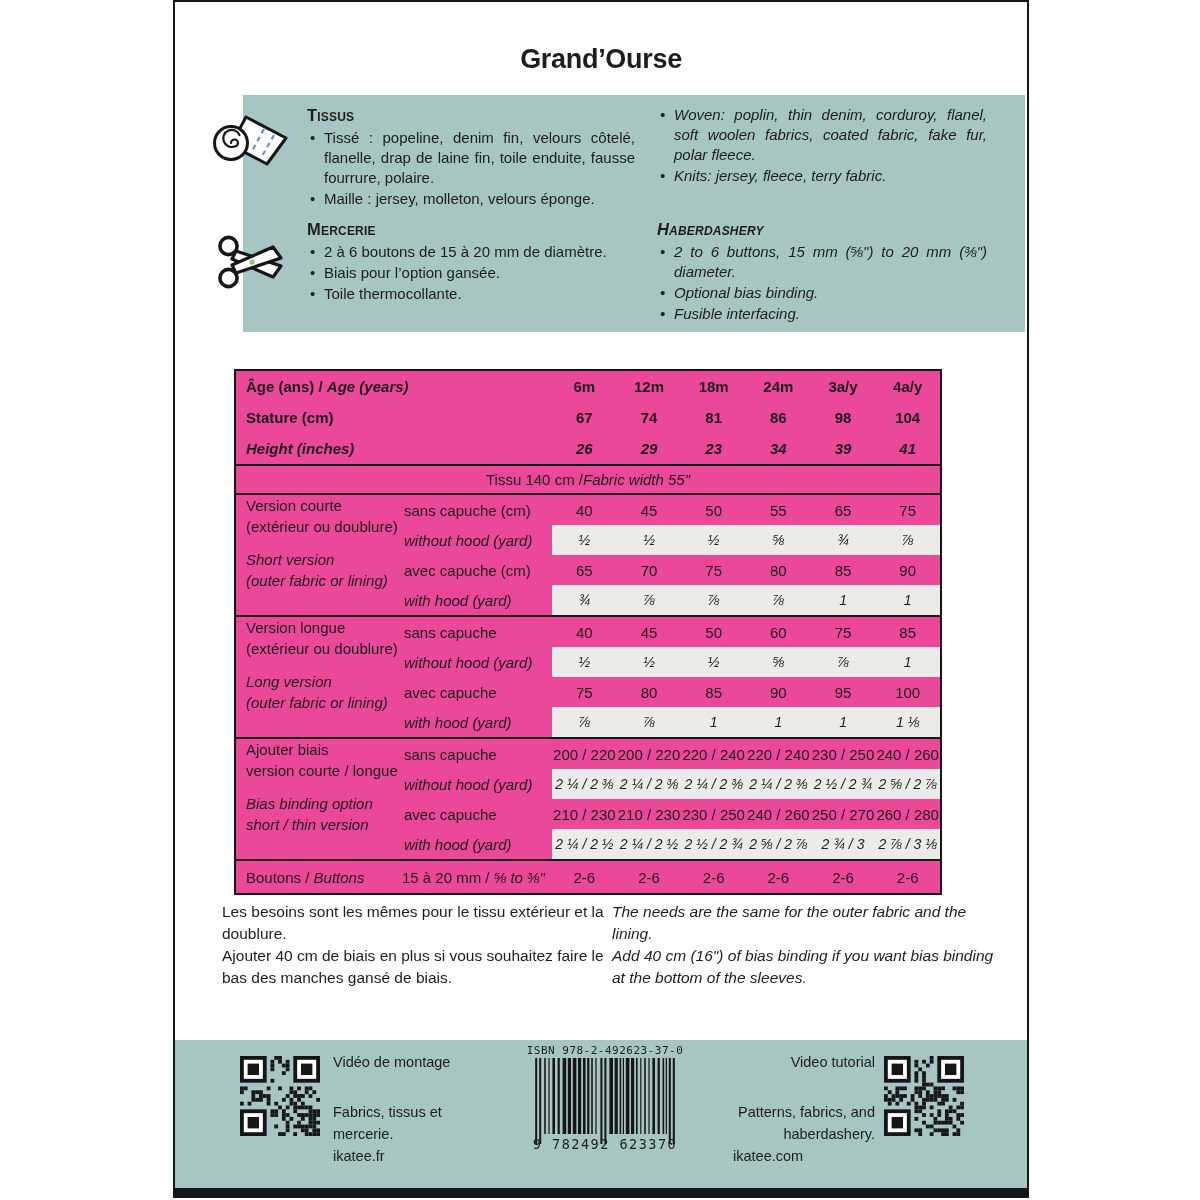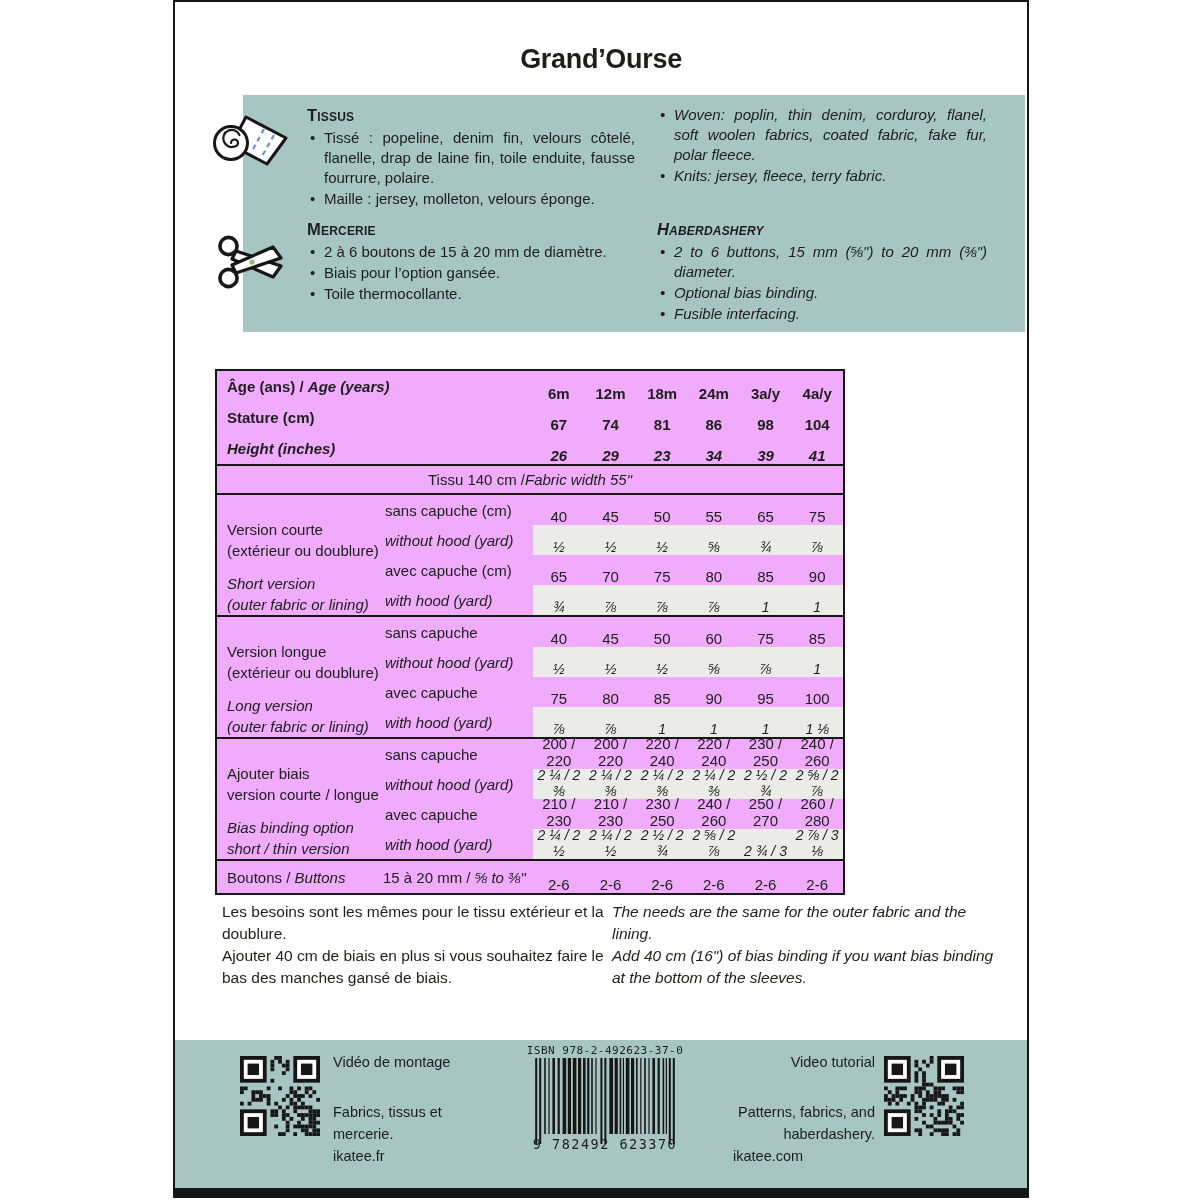--- a/index.html
+++ b/index.html
@@ -29,30 +29,30 @@
   
   .info-box{left:243px;top:95px;width:782px;height:237px;background:var(--teal);}
   .info-block{width:328px;font-size:15px;line-height:20px;}
   .info-head{font-weight:bold;font-variant:small-caps;font-size:16.5px;letter-spacing:.2px;margin-bottom:3px;}
   ul.info-list{margin:0;padding:0;list-style:none;text-align:justify;}
   ul.info-list li{position:relative;padding-left:17px;margin:0 0 1px 0;}
   ul.info-list li::before{content:"•";position:absolute;left:3px;}
 
   
   .stable{
-    left:215px;top:369px;width:630px;box-sizing:border-box;
-    border:2px solid var(--line);background:#f0abfc;font-size:15px;
+    left:234px;top:369px;width:708px;box-sizing:border-box;
+    border:2px solid var(--line);background:#ec4899;font-size:15px;
   }
   .trow{display:flex;align-items:center;height:31px;}
   .trow .tlabel{width:316px;box-sizing:border-box;padding-left:10px;}
-  .vals{display:flex;flex:1;align-self:stretch;align-items:flex-end;}
+  .vals{display:flex;flex:1;align-self:stretch;align-items:center;}
   .val{flex:1;text-align:center;}
   .wnote{height:27px;border-top:2px solid var(--line);border-bottom:2px solid var(--line);justify-content:center;}
   .tsec{display:flex;border-bottom:2px solid var(--line);}
-  .seclabel{width:166px;box-sizing:border-box;padding-left:10px;display:flex;flex-direction:column;justify-content:flex-end;gap:12px;line-height:21px;}
+  .seclabel{width:166px;box-sizing:border-box;padding-left:10px;display:flex;flex-direction:column;justify-content:flex-start;gap:12px;line-height:21px;}
   .secrows{flex:1;display:flex;flex-direction:column;}
   .srow{display:flex;align-items:center;height:30px;}
   .srow .sub{width:150px;box-sizing:border-box;padding-left:2px;}
   .srow.shaded .vals{background:var(--shade);}
   .vals.yard{font-size:14px;font-style:italic;}
   .brow{height:32px;}
   .brow .blabel{width:166px;box-sizing:border-box;padding-left:10px;}
   .brow .bsub{width:150px;box-sizing:border-box;white-space:nowrap;}
 
   

